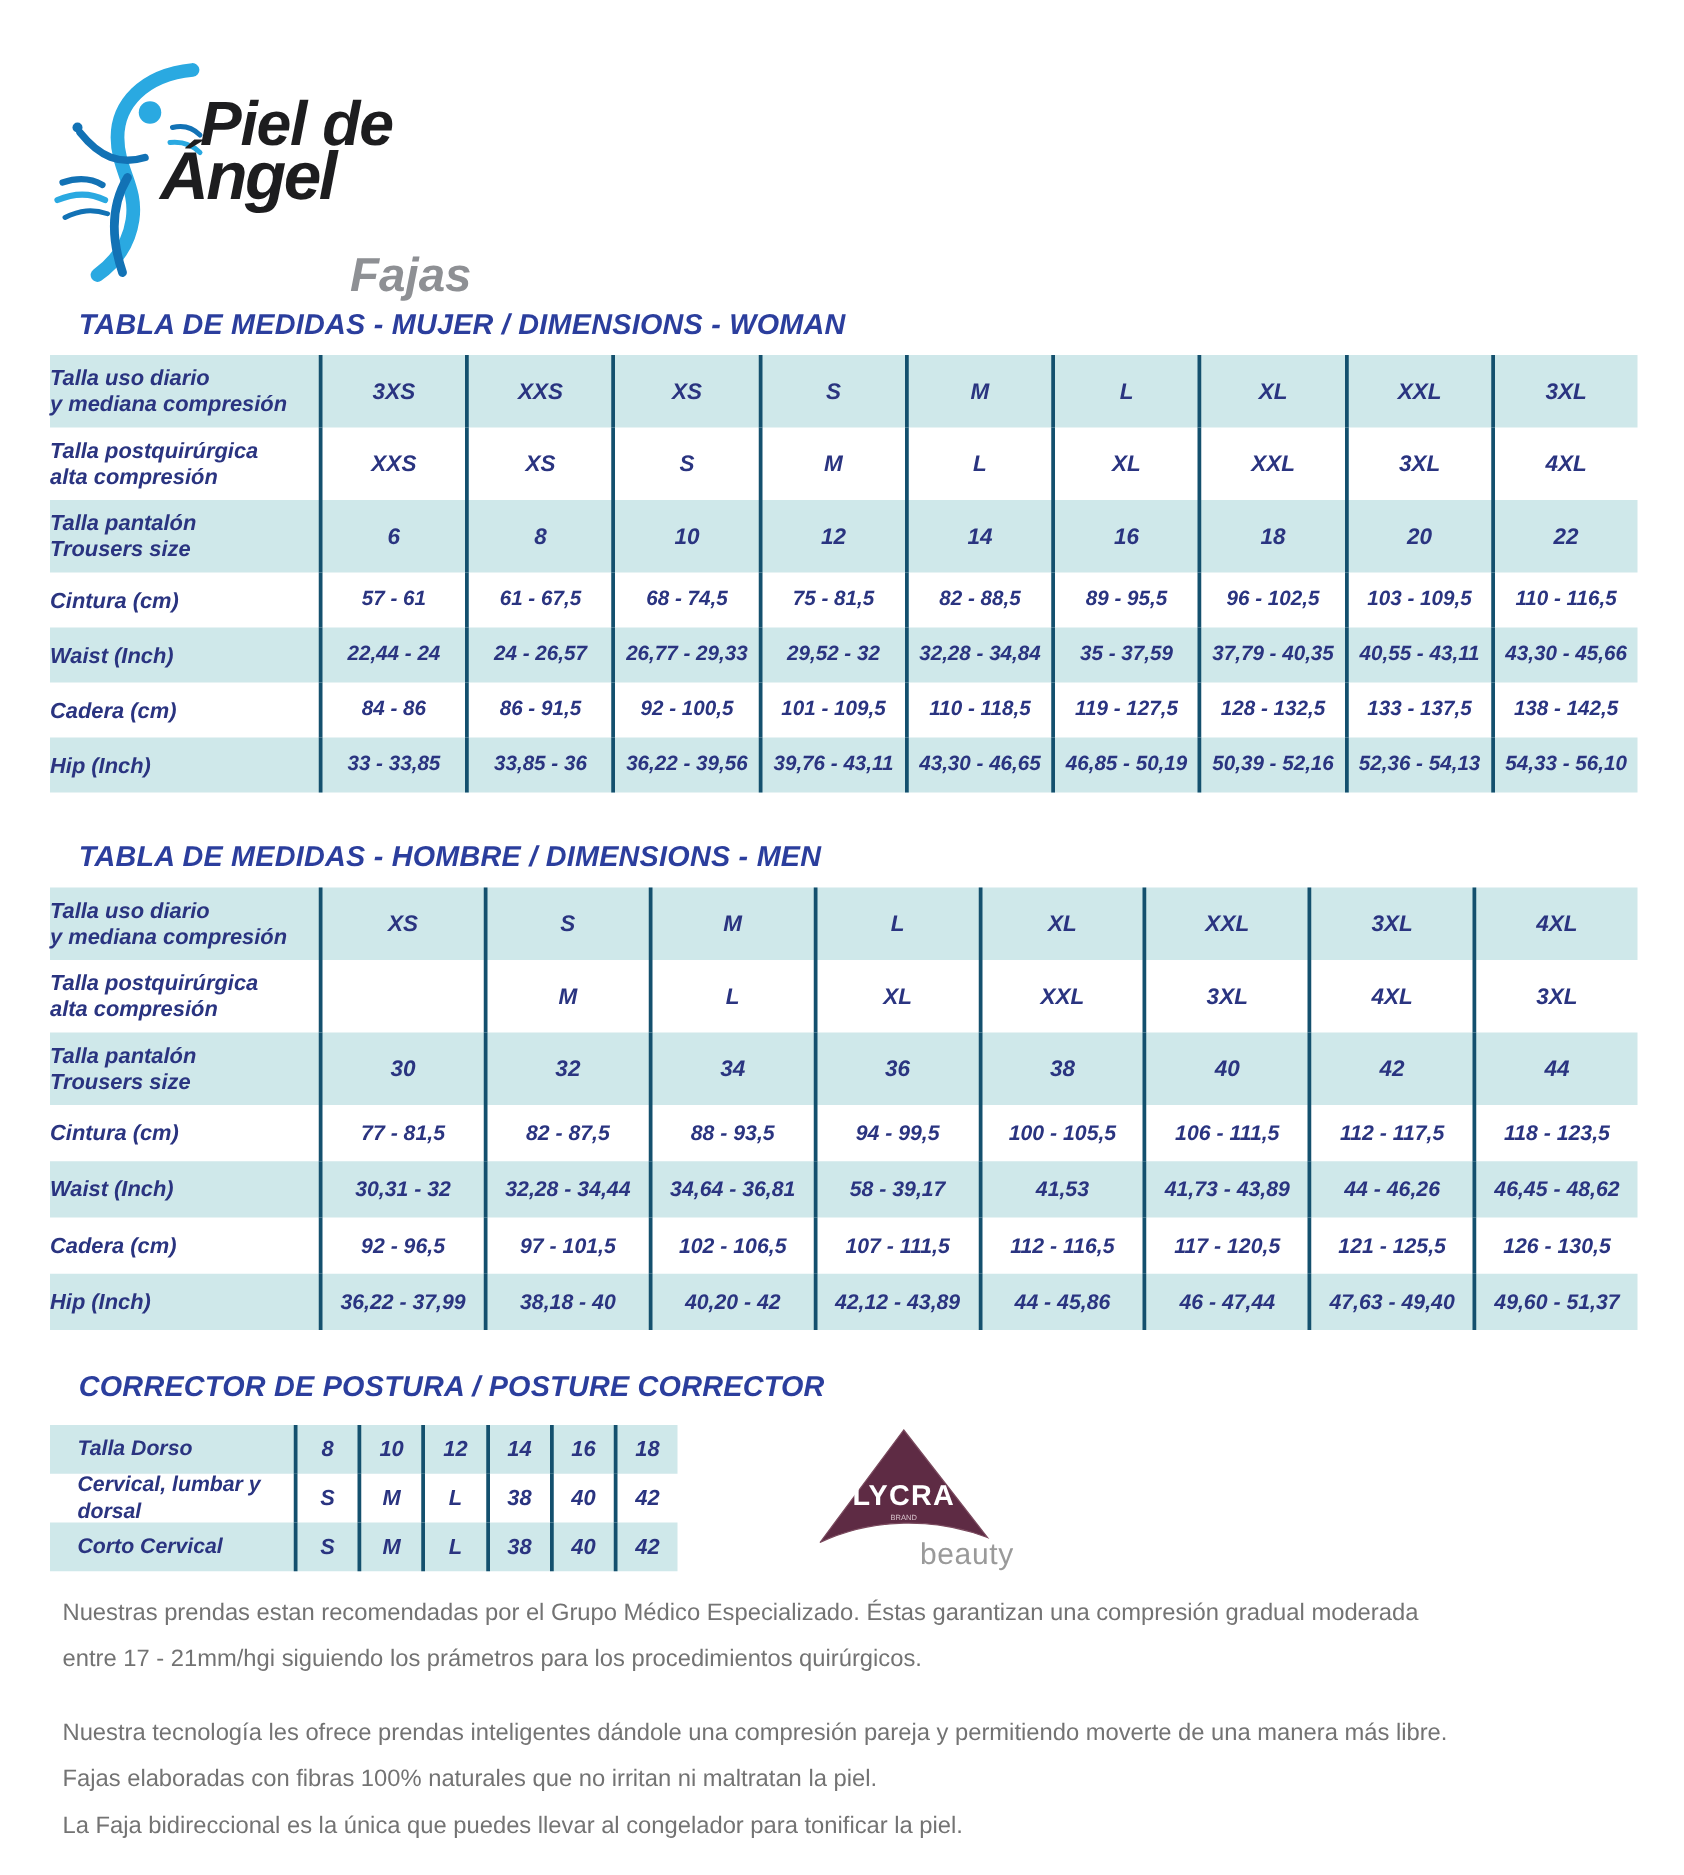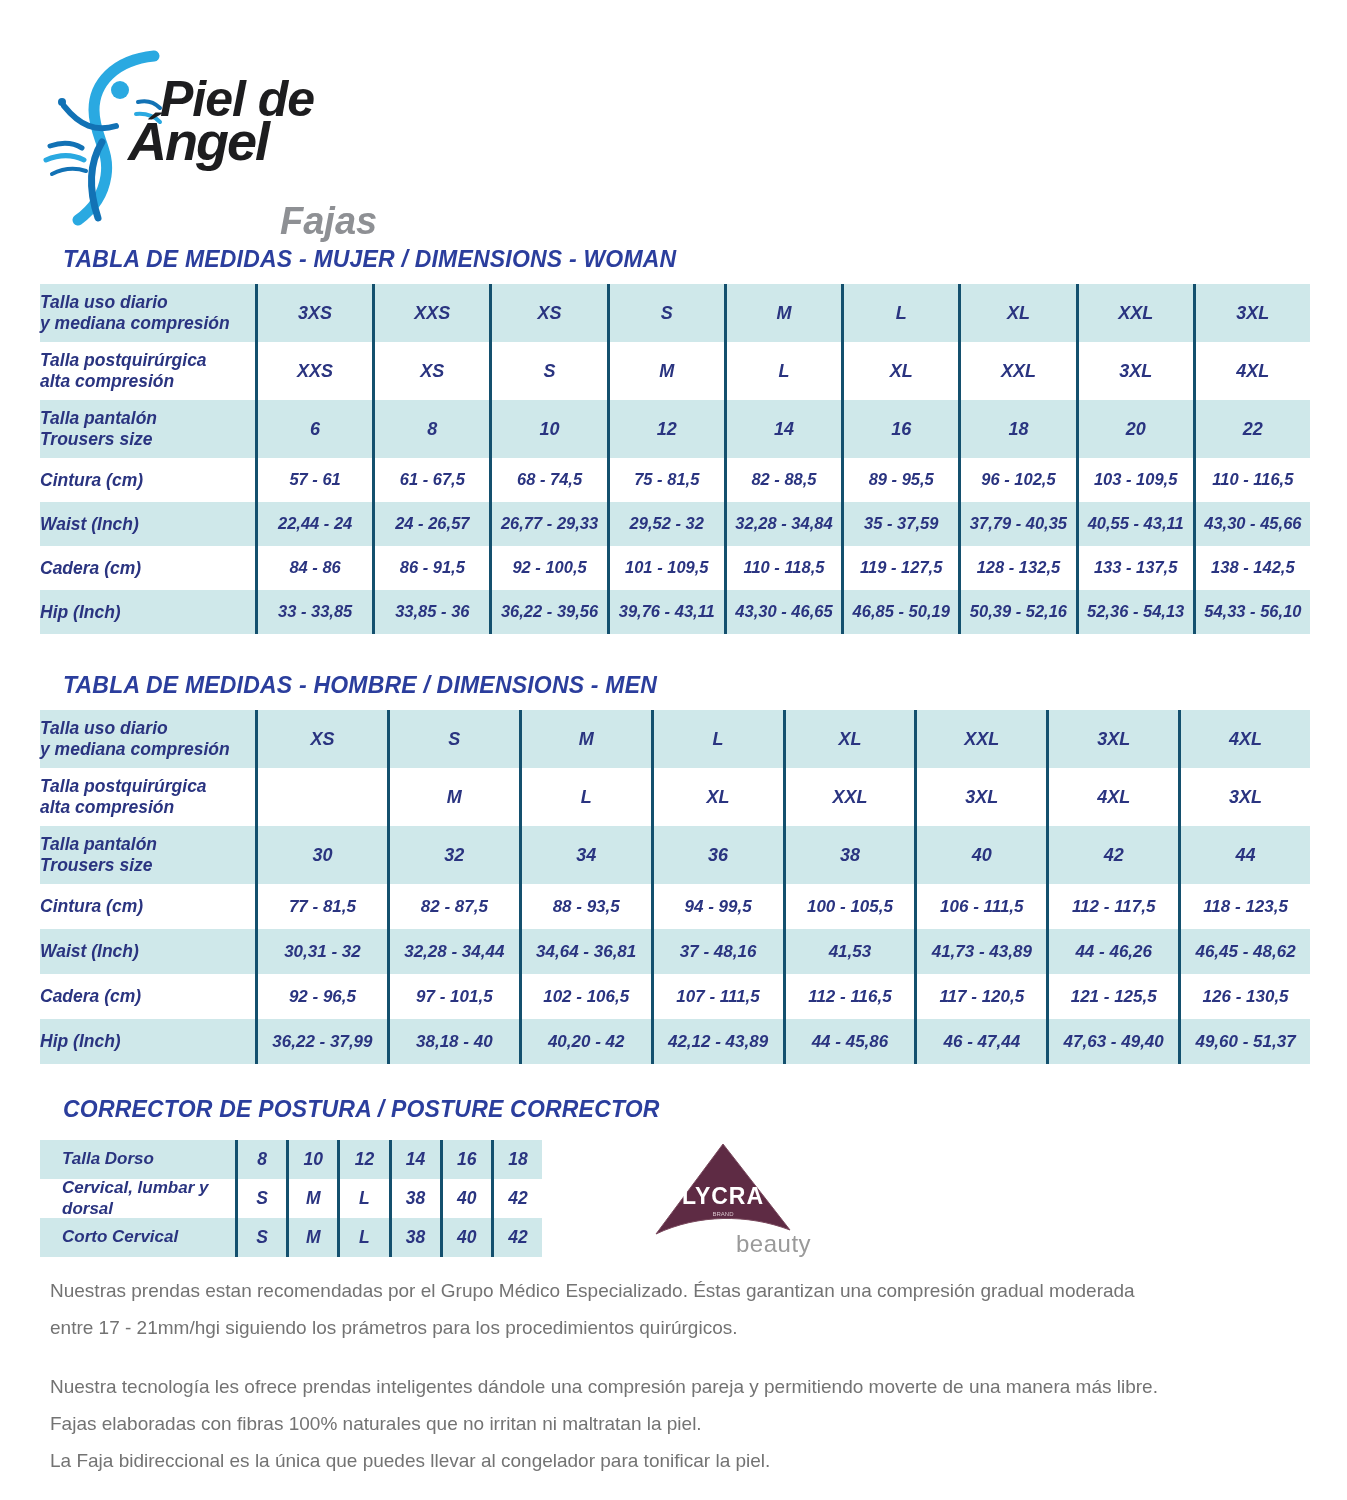--- a/index.html
+++ b/index.html
@@ -255,21 +255,21 @@
         <div class="tcell">100 - 105,5</div>
         <div class="tcell">106 - 111,5</div>
         <div class="tcell">112 - 117,5</div>
         <div class="tcell">118 - 123,5</div>
       </div>
       <div class="trow">
         <div class="tlabel">Waist (Inch)</div>
         <div class="tcell">30,31 - 32</div>
         <div class="tcell">32,28 - 34,44</div>
         <div class="tcell">34,64 - 36,81</div>
-        <div class="tcell">37 - 48,16</div>
+        <div class="tcell">58 - 39,17</div>
         <div class="tcell">41,53</div>
         <div class="tcell">41,73 - 43,89</div>
         <div class="tcell">44 - 46,26</div>
         <div class="tcell">46,45 - 48,62</div>
       </div>
       <div class="trow">
         <div class="tlabel">Cadera (cm)</div>
         <div class="tcell">92 - 96,5</div>
         <div class="tcell">97 - 101,5</div>
         <div class="tcell">102 - 106,5</div>

